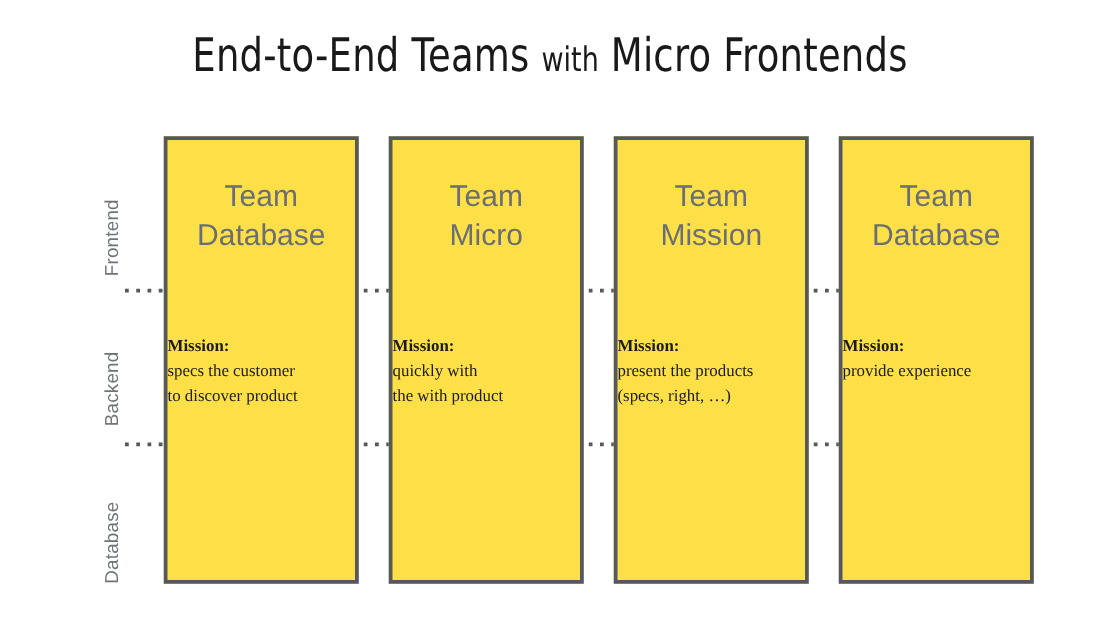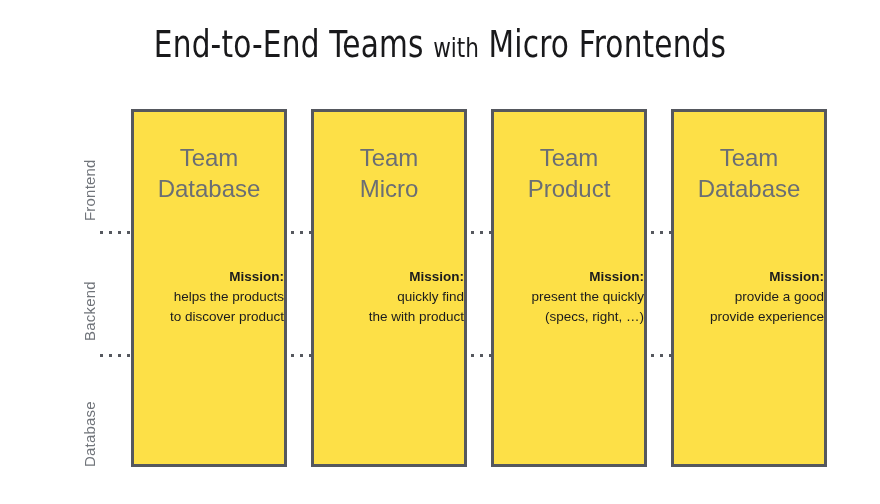--- a/index.html
+++ b/index.html
@@ -104,23 +104,23 @@
     font-family: "Liberation Sans", sans-serif;
     font-size: 24px;
     line-height: 31px;
     font-weight: 400;
   }
   .team-mission {
     position: absolute;
     left: 0;
     right: 0;
     top: 155px;
-    text-align: right;
+    text-align: left;
     color: #1b1b1d;
-    font-family: Liberation Sans, sans-serif;
+    font-family: Liberation Serif, serif;
     font-size: 13.5px;
     line-height: 20px;
     font-weight: 400;
   }
   .team-mission .mission-heading {
     display: block;
     font-weight: bold;
   }
   .team-mission .mission-line {
     display: block;
@@ -189,54 +189,53 @@
     </div>
   </div>
 
   <div class="team-box" style="left:131px; width:156px;">
     <div class="team-title">
       <span>Team</span><br>
       <span>Database</span>
     </div>
     <div class="team-mission">
       <span class="mission-heading">Mission:</span>
-      <span class="mission-line">helps the products</span>
+      <span class="mission-line">specs the customer</span>
       <span class="mission-line">to discover product</span>
     </div>
   </div>
 
   <div class="team-box" style="left:311px; width:156px;">
     <div class="team-title">
       <span>Team</span><br>
       <span>Micro</span>
     </div>
     <div class="team-mission">
       <span class="mission-heading">Mission:</span>
-      <span class="mission-line">quickly find</span>
+      <span class="mission-line">quickly with</span>
       <span class="mission-line">the with product</span>
     </div>
   </div>
 
   <div class="team-box" style="left:491px; width:156px;">
     <div class="team-title">
       <span>Team</span><br>
-      <span>Product</span>
-    </div>
-    <div class="team-mission">
-      <span class="mission-heading">Mission:</span>
-      <span class="mission-line">present the quickly</span>
+      <span>Mission</span>
+    </div>
+    <div class="team-mission">
+      <span class="mission-heading">Mission:</span>
+      <span class="mission-line">present the products</span>
       <span class="mission-line">(specs, right, …)</span>
     </div>
   </div>
 
   <div class="team-box" style="left:671px; width:156px;">
     <div class="team-title">
       <span>Team</span><br>
       <span>Database</span>
     </div>
     <div class="team-mission">
       <span class="mission-heading">Mission:</span>
-      <span class="mission-line">provide a good</span>
       <span class="mission-line">provide experience</span>
     </div>
   </div>
 
 </div>
 
 </body></html>

